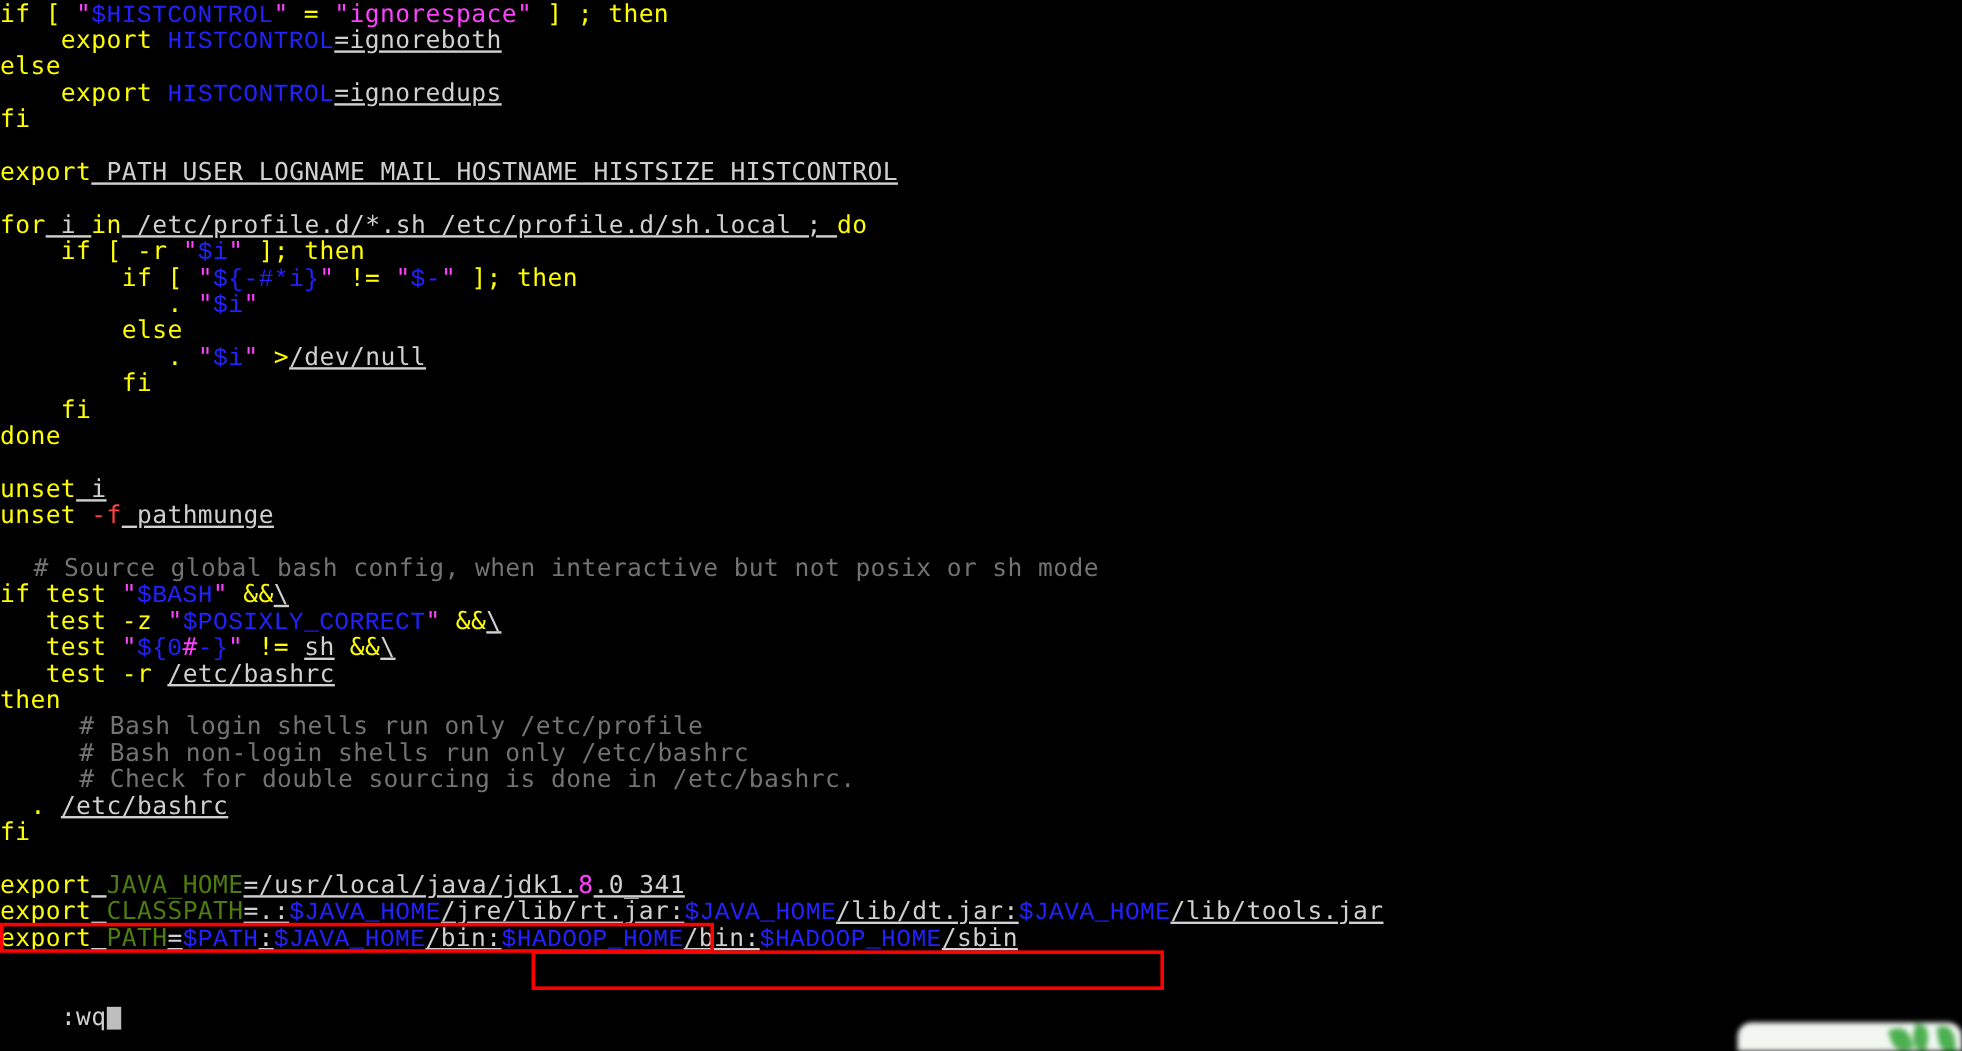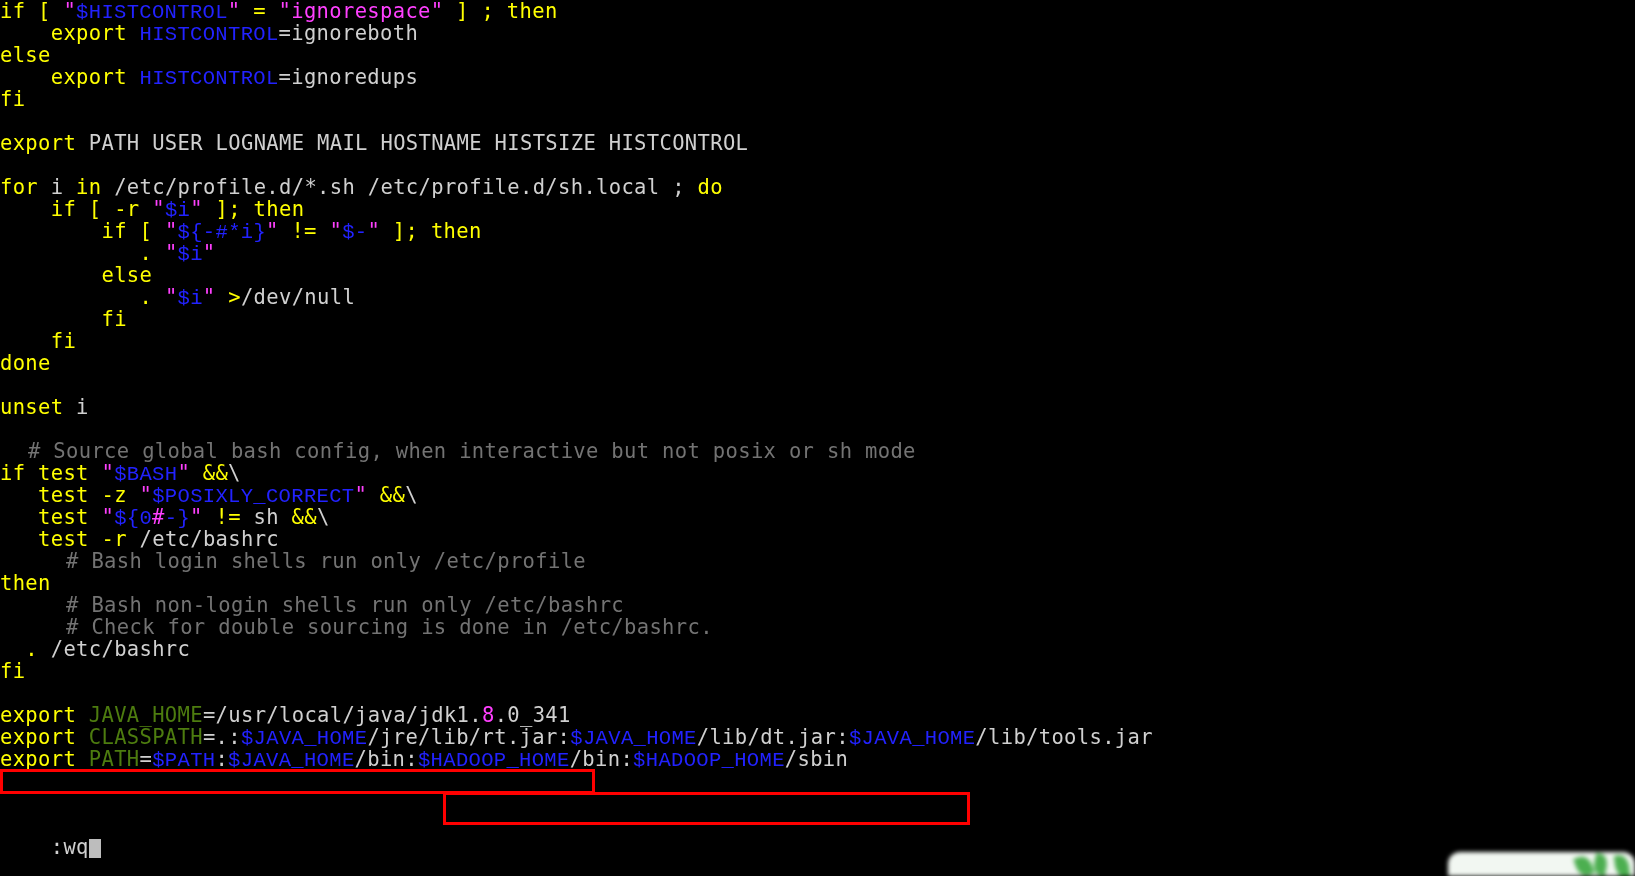--- a/index.html
+++ b/index.html
@@ -33,21 +33,21 @@
     margin: 0;
     padding: 0;
   }
   
   .kw   { color: #ffff00; text-align: right; }  
   .var  { color: #2222ff; font-family: Liberation Mono, monospace; }  
   .id   { color: #4d7c0f; }  
   .str  { color: #ff40ff; }  
   .cmt  { color: #737373; margin-left: 28px; }  
   .spec { color: #ff4040; }  
-  .txt  { color: #d0d0d0; }  
+  .txt  { color: #d0d0d0; text-decoration: underline; }  
 
   
   .annot-box {
     position: absolute;
     border: 3px solid #ff0000;
     background: transparent;
     box-sizing: border-box;
     pointer-events: none;
   }
 
@@ -101,28 +101,29 @@
       <div class="line"><span class="kw">    if [ </span><span class="kw">-r </span><span class="str">"</span><span class="var">$i</span><span class="str">"</span><span class="kw"> ]; then</span></div>
       <div class="line"><span class="kw">        if [ </span><span class="str">"</span><span class="var">${-#*i}</span><span class="str">"</span><span class="kw"> != </span><span class="str">"</span><span class="var">$-</span><span class="str">"</span><span class="kw"> ]; then</span></div>
       <div class="line"><span class="kw">           . </span><span class="str">"</span><span class="var">$i</span><span class="str">"</span></div>
       <div class="line"><span class="kw">        else</span></div>
       <div class="line"><span class="kw">           . </span><span class="str">"</span><span class="var">$i</span><span class="str">"</span><span class="kw"> &gt;</span><span class="txt">/dev/null</span></div>
       <div class="line"><span class="kw">        fi</span></div>
       <div class="line"><span class="kw">    fi</span></div>
       <div class="line"><span class="kw">done</span></div>
       <div class="line"> </div>
       <div class="line"><span class="kw">unset</span><span class="txt"> i</span></div>
+      <div class="line"><span class="kw">unset </span><span class="spec">-f</span><span class="txt"> pathmunge</span></div>
       <div class="line"> </div>
       <div class="line"><span class="cmt"># Source global bash config, when interactive but not posix or sh mode</span></div>
       <div class="line"><span class="kw">if test </span><span class="str">"</span><span class="var">$BASH</span><span class="str">"</span><span class="kw"> &amp;&amp;</span><span class="txt">\</span></div>
       <div class="line"><span class="kw">   test </span><span class="kw">-z </span><span class="str">"</span><span class="var">$POSIXLY_CORRECT</span><span class="str">"</span><span class="kw"> &amp;&amp;</span><span class="txt">\</span></div>
       <div class="line"><span class="kw">   test </span><span class="str">"</span><span class="var">${0</span><span class="str">#</span><span class="var">-}</span><span class="str">"</span><span class="kw"> != </span><span class="txt">sh</span><span class="kw"> &amp;&amp;</span><span class="txt">\</span></div>
       <div class="line"><span class="kw">   test </span><span class="kw">-r </span><span class="txt">/etc/bashrc</span></div>
+      <div class="line"><span class="kw">then</span></div>
       <div class="line"><span class="cmt">   # Bash login shells run only /etc/profile</span></div>
-      <div class="line"><span class="kw">then</span></div>
       <div class="line"><span class="cmt">   # Bash non-login shells run only /etc/bashrc</span></div>
       <div class="line"><span class="cmt">   # Check for double sourcing is done in /etc/bashrc.</span></div>
       <div class="line"><span class="kw">  . </span><span class="txt">/etc/bashrc</span></div>
       <div class="line"><span class="kw">fi</span></div>
       <div class="line"> </div>
       <div class="line"><span class="kw">export</span><span class="txt"> </span><span class="id">JAVA_HOME</span><span class="txt">=/usr/local/java/jdk1.</span><span class="str">8</span><span class="txt">.0_341</span></div>
       <div class="line"><span class="kw">export</span><span class="txt"> </span><span class="id">CLASSPATH</span><span class="txt">=.:</span><span class="var">$JAVA_HOME</span><span class="txt">/jre/lib/rt.jar:</span><span class="var">$JAVA_HOME</span><span class="txt">/lib/dt.jar:</span><span class="var">$JAVA_HOME</span><span class="txt">/lib/tools.jar</span></div>
       <div class="line"><span class="kw">export</span><span class="txt"> </span><span class="id">PATH</span><span class="txt">=</span><span class="var">$PATH</span><span class="txt">:</span><span class="var">$JAVA_HOME</span><span class="txt">/bin:</span><span class="var">$HADOOP_HOME</span><span class="txt">/bin:</span><span class="var">$HADOOP_HOME</span><span class="txt">/sbin</span></div>
     </div>
 

